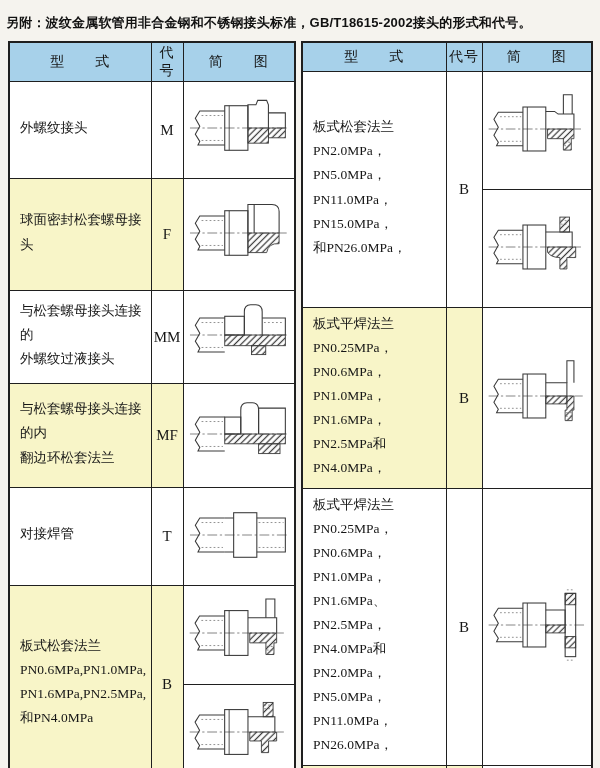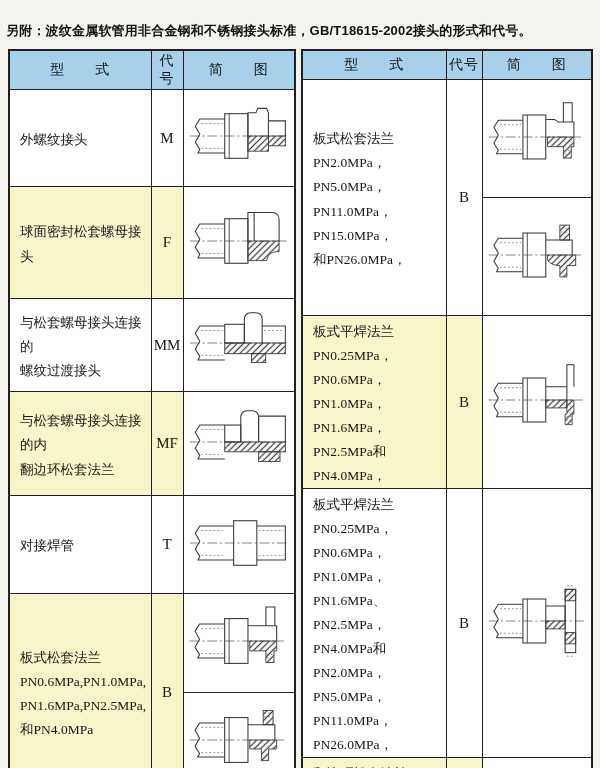--- a/index.html
+++ b/index.html
@@ -5,27 +5,27 @@
   html,body{margin:0;padding:0}
   body{
     width:600px;height:768px;overflow:hidden;
     background:var(--page,#f5f3ee);
     font-family:"Liberation Serif","DejaVu Serif",serif;
     color:#161616;
   }
   .title{
     font-family:"Liberation Sans","DejaVu Sans",sans-serif;
     font-weight:bold;font-size:13px;letter-spacing:.2px;
-    padding:22px 6px 9px 6px;color:#111;
+    padding:14px 6px 9px 6px;color:#111;
   }
   .tables{display:flex;gap:5px;padding:0 3px 0 8px;align-items:flex-start}
   table{border-collapse:collapse;table-layout:fixed;background:#fff;border:2px solid var(--bd,#1f1f1f)}
   td,th{border:1.5px solid var(--bd,#1f1f1f);overflow:hidden}
   th{background:var(--hdr,#a7d1ea);font-weight:normal;font-size:14px;height:26px;letter-spacing:1px}
-  td.type{font-size:13.5px;padding:4px 4px 0 10px;line-height:1.78;white-space:pre-line;vertical-align:middle;background:#fff}
+  td.type{font-size:13.5px;padding:4px 4px 8px 10px;line-height:1.78;white-space:pre-line;vertical-align:middle;background:#fff}
   td.code{text-align:center;font-size:15px;background:#fff}
   td.diag{text-align:center;vertical-align:middle;padding:0;background:#fff}
   td.y{background:var(--hl,#f8f5c8)}
   
   .lh1{height:97px}.lh2{height:112px}.lh3{height:93px}.lh4{height:104px}.lh5{height:98px}.lh6{height:99px}
   .rh1{height:118px}.rh2{height:111px}.rh3{height:135px}.rh4{height:99px}
   
   .ln{fill:none;stroke:#3a3a3a;stroke-width:1.2}
   .ht{fill:url(#hatchPat);stroke:#3a3a3a;stroke-width:1}
   .dt{fill:none;stroke:#666;stroke-width:.8;stroke-dasharray:2 2.5}
@@ -93,21 +93,21 @@
               <use href="#ferruleG"></use>
           <path class="ln" d="M68,46 V14 H95 Q103,14 103,22 V46"></path>
           <line class="ln" x1="75" y1="14" x2="75" y2="46"></line>
           <path class="ht" d="M68,46 H103 V58 Q91,57 89,68 H68 Z"></path>
         </svg>
       </td>
     </tr>
 
     <tr class="lh3">
       <td class="type">与松套螺母接头连接的
-螺纹过渡接头</td>
+外螺纹过液接头</td>
       <td class="code">MM</td>
       <td class="diag">
         <svg width="104" height="82" viewBox="0 0 116 92">
           <line class="cl" x1="3" y1="46" x2="113" y2="46"></line>
           <use href="#hoseG"></use>
           <rect class="ln" x="42" y="25" width="22" height="21"></rect>
           <path class="ln" d="M64,46 V20 Q64,12 71,12 H77 Q84,12 84,20 V46"></path>
           <path class="ln" d="M84,27 H110 V46"></path>
           <path class="dt" d="M86,32 H108"></path>
           <rect class="ht" x="42" y="46" width="68" height="12"></rect>

